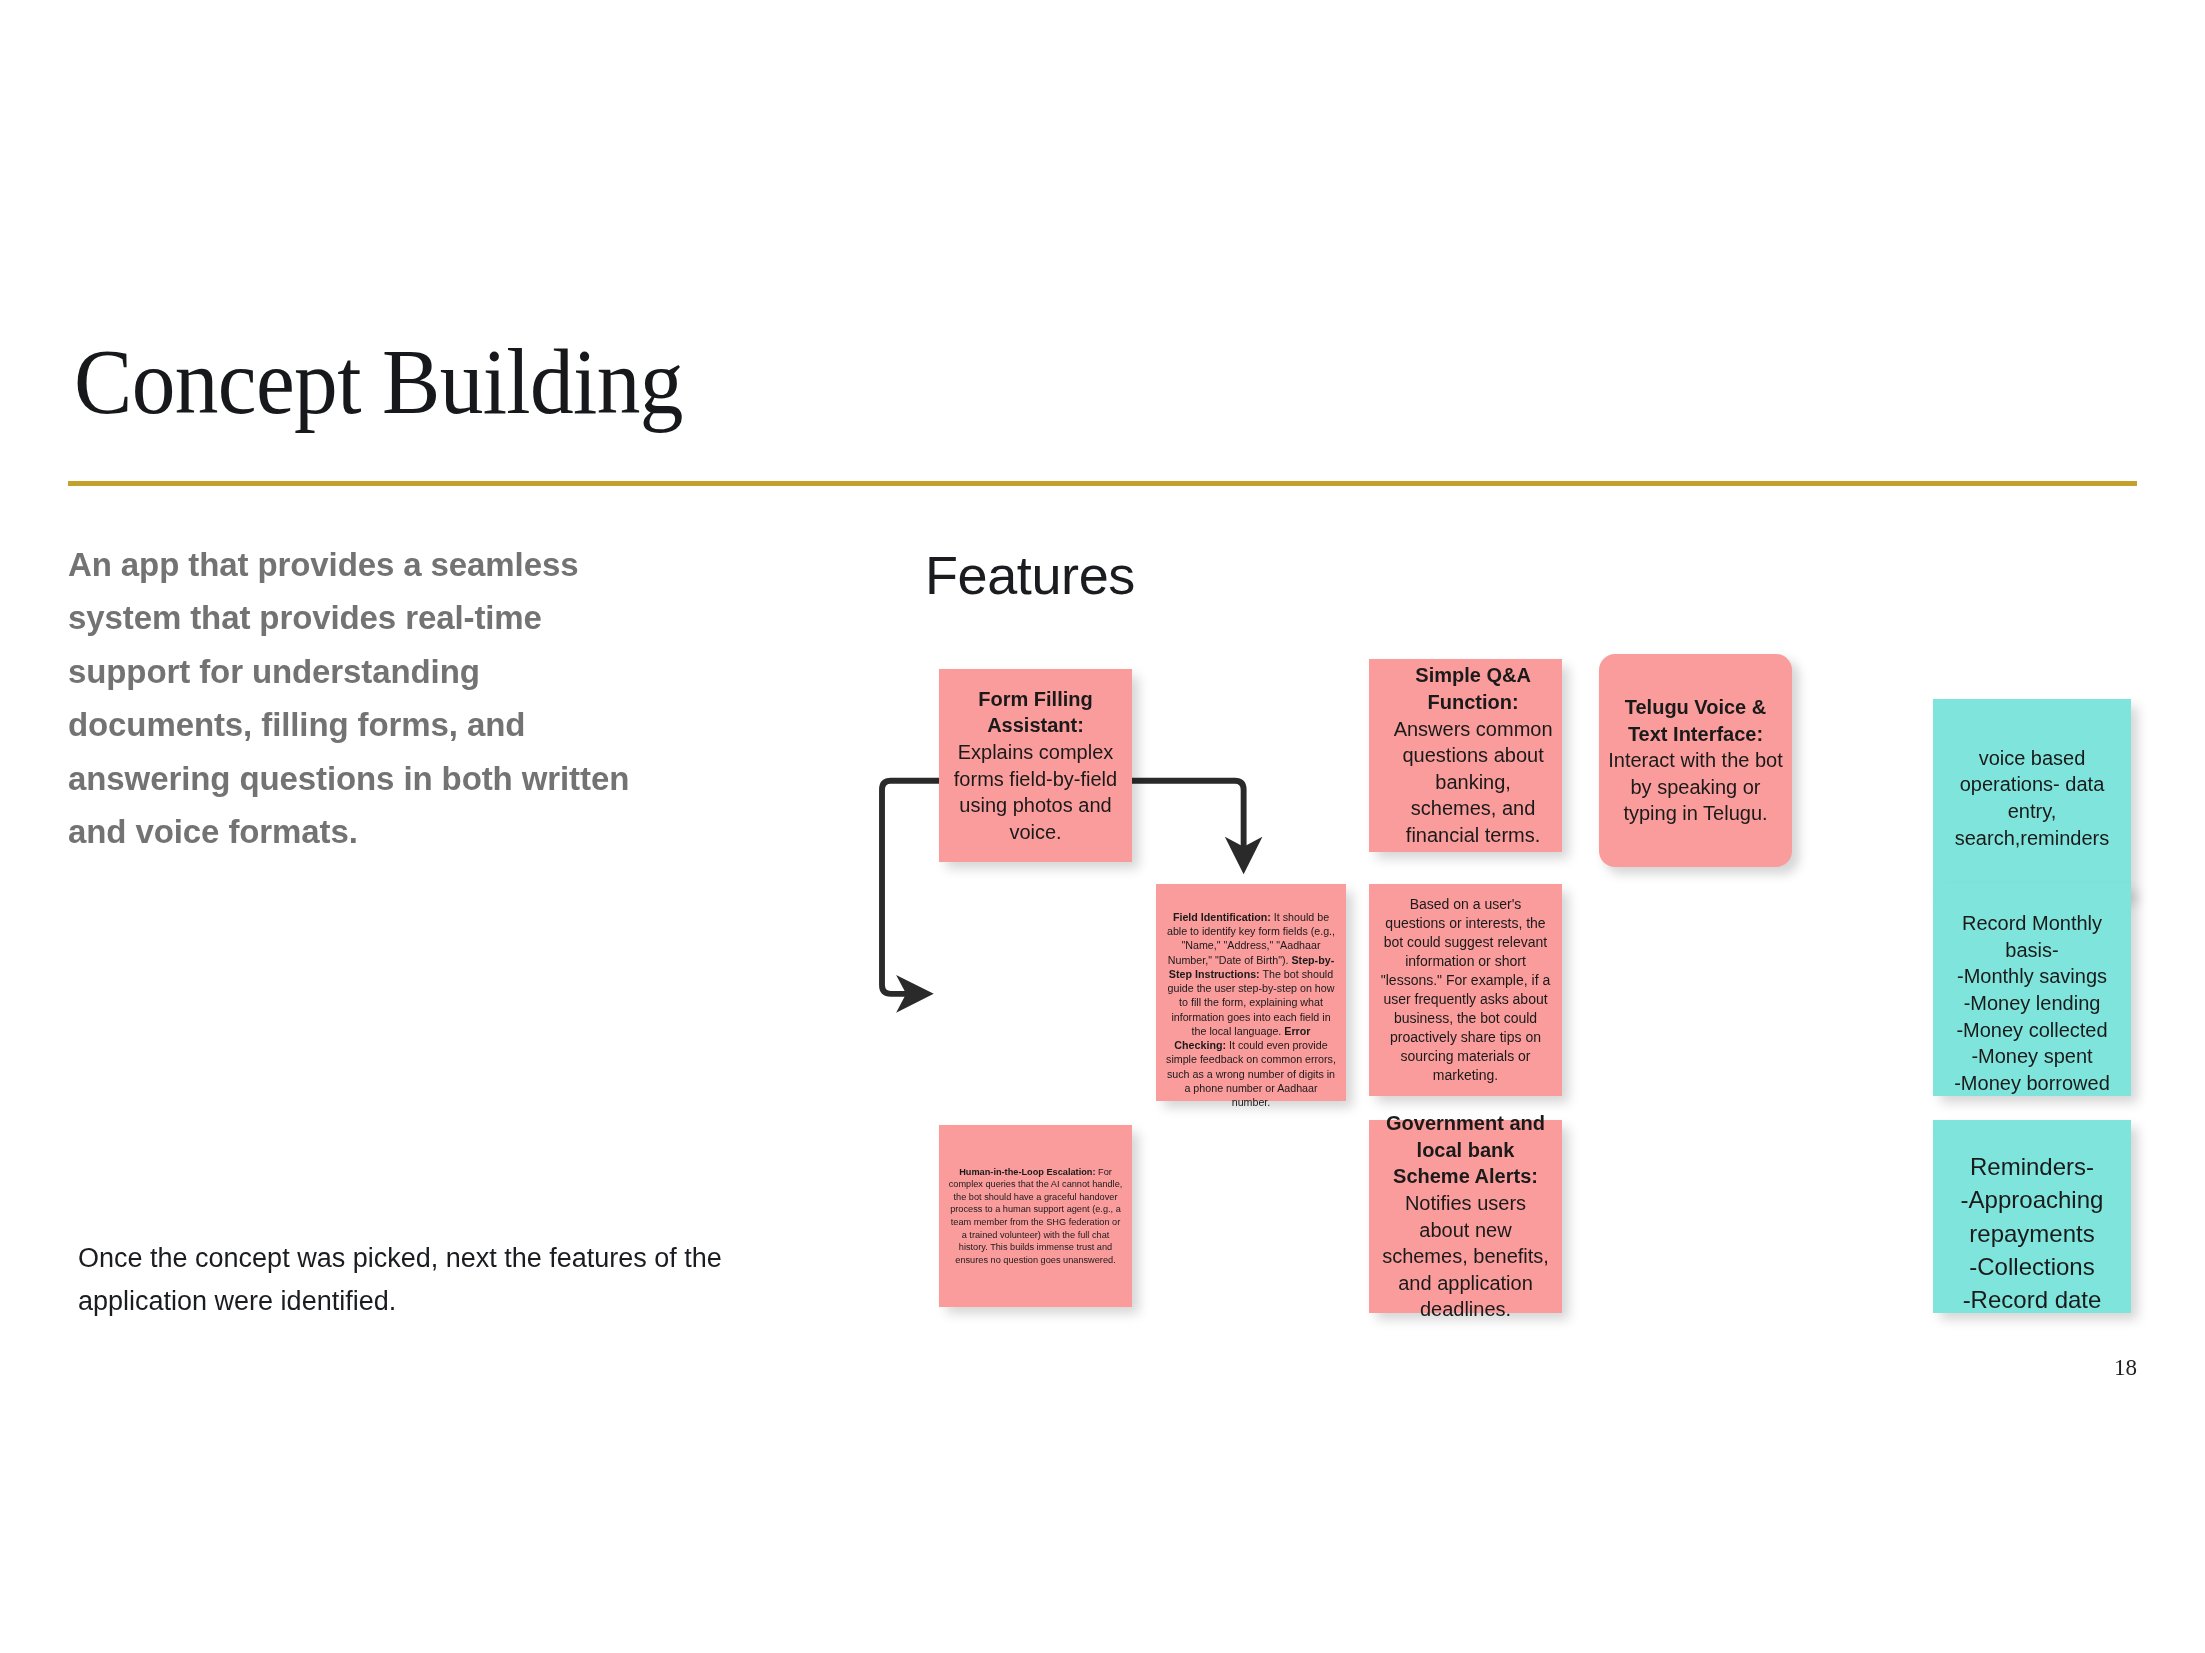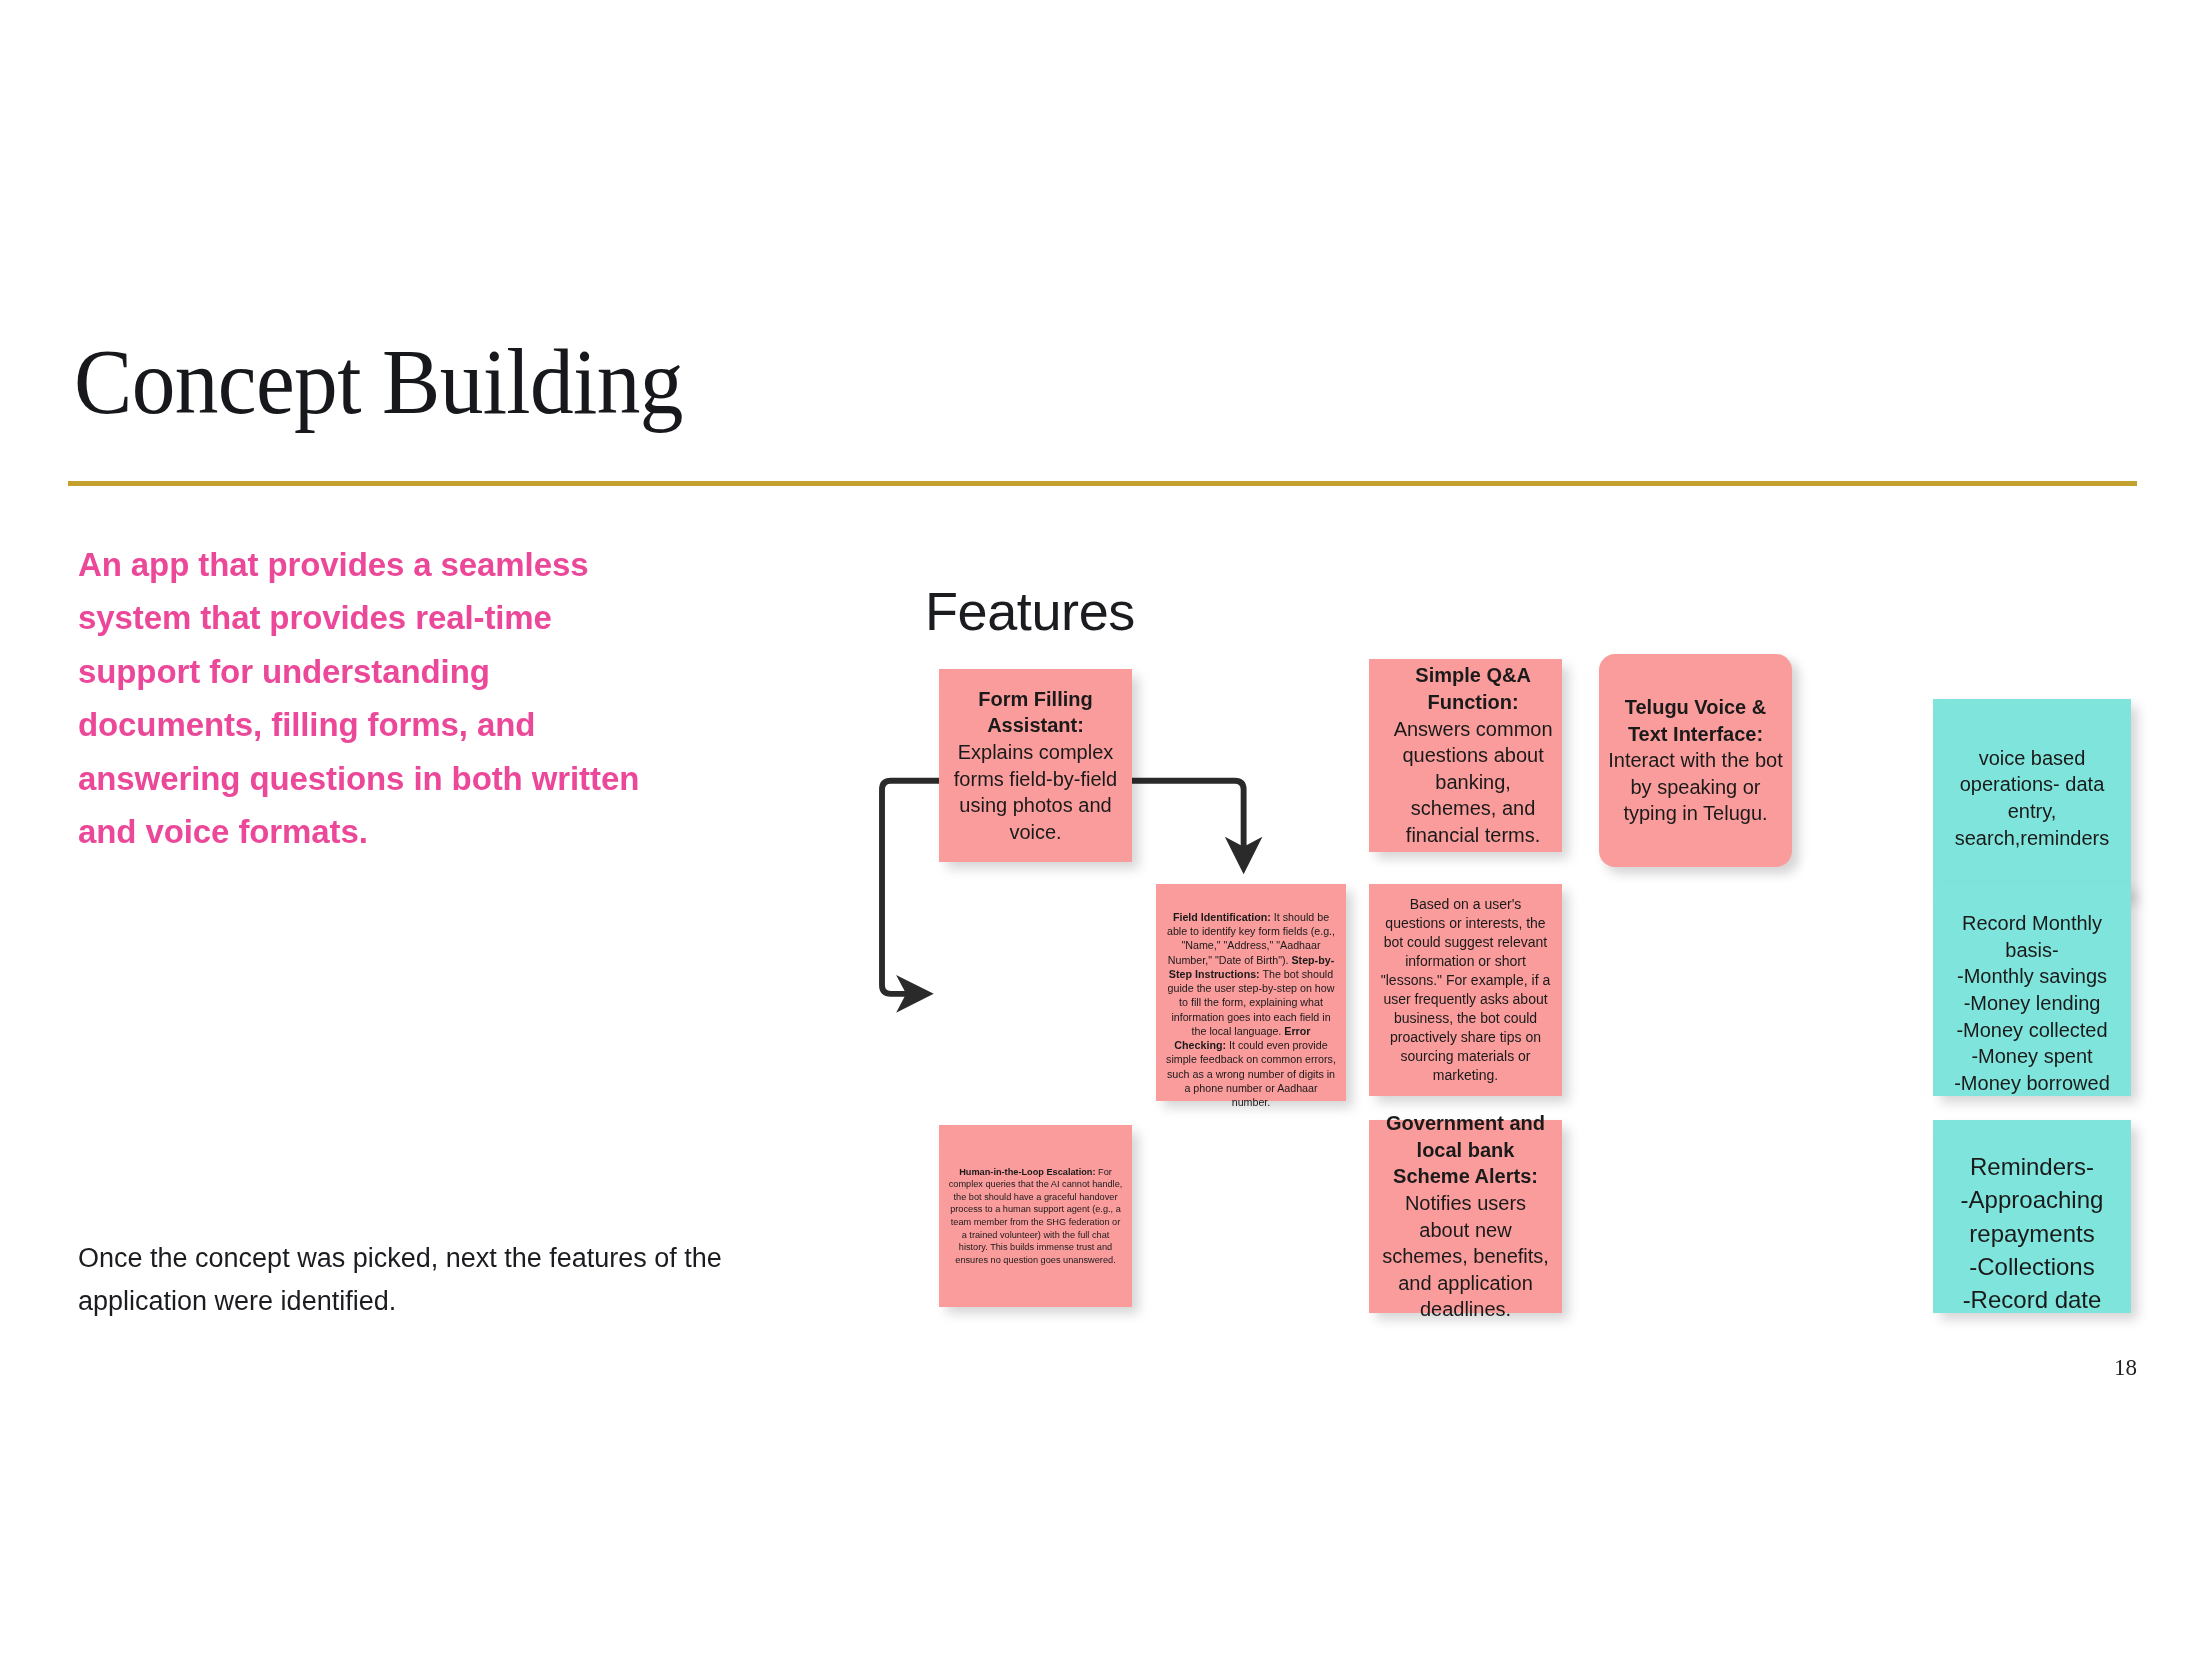--- a/index.html
+++ b/index.html
@@ -42,27 +42,27 @@
     left: 68px;
     top: 481px;
     width: 2069px;
     height: 5.1px;
     background: #c4a02c;
   }
 
   
   .lead-text {
     position: absolute;
-    left: 78px;
+    left: 68px;
     top: 538px;
     width: 595px;
     font-size: 33px;
     line-height: 1.62;
     font-weight: bold;
-    color: #ec4899;
+    color: #737373;
     letter-spacing: -0.1px;
   }
 
   .footnote-text {
     position: absolute;
     left: 78px;
     top: 1237px;
     width: 662px;
     font-size: 27px;
     line-height: 1.58;
@@ -72,21 +72,20 @@
 
   
   .features-heading {
     position: absolute;
     left: 925px;
     top: 544px;
     font-size: 54px;
     font-weight: normal;
     color: #1b1c20;
     letter-spacing: -0.4px;
-    margin-top: 36px;
   }
 
   
   .card-layer {
     position: absolute;
     inset: 0;
   }
 
   .card {
     position: absolute;

